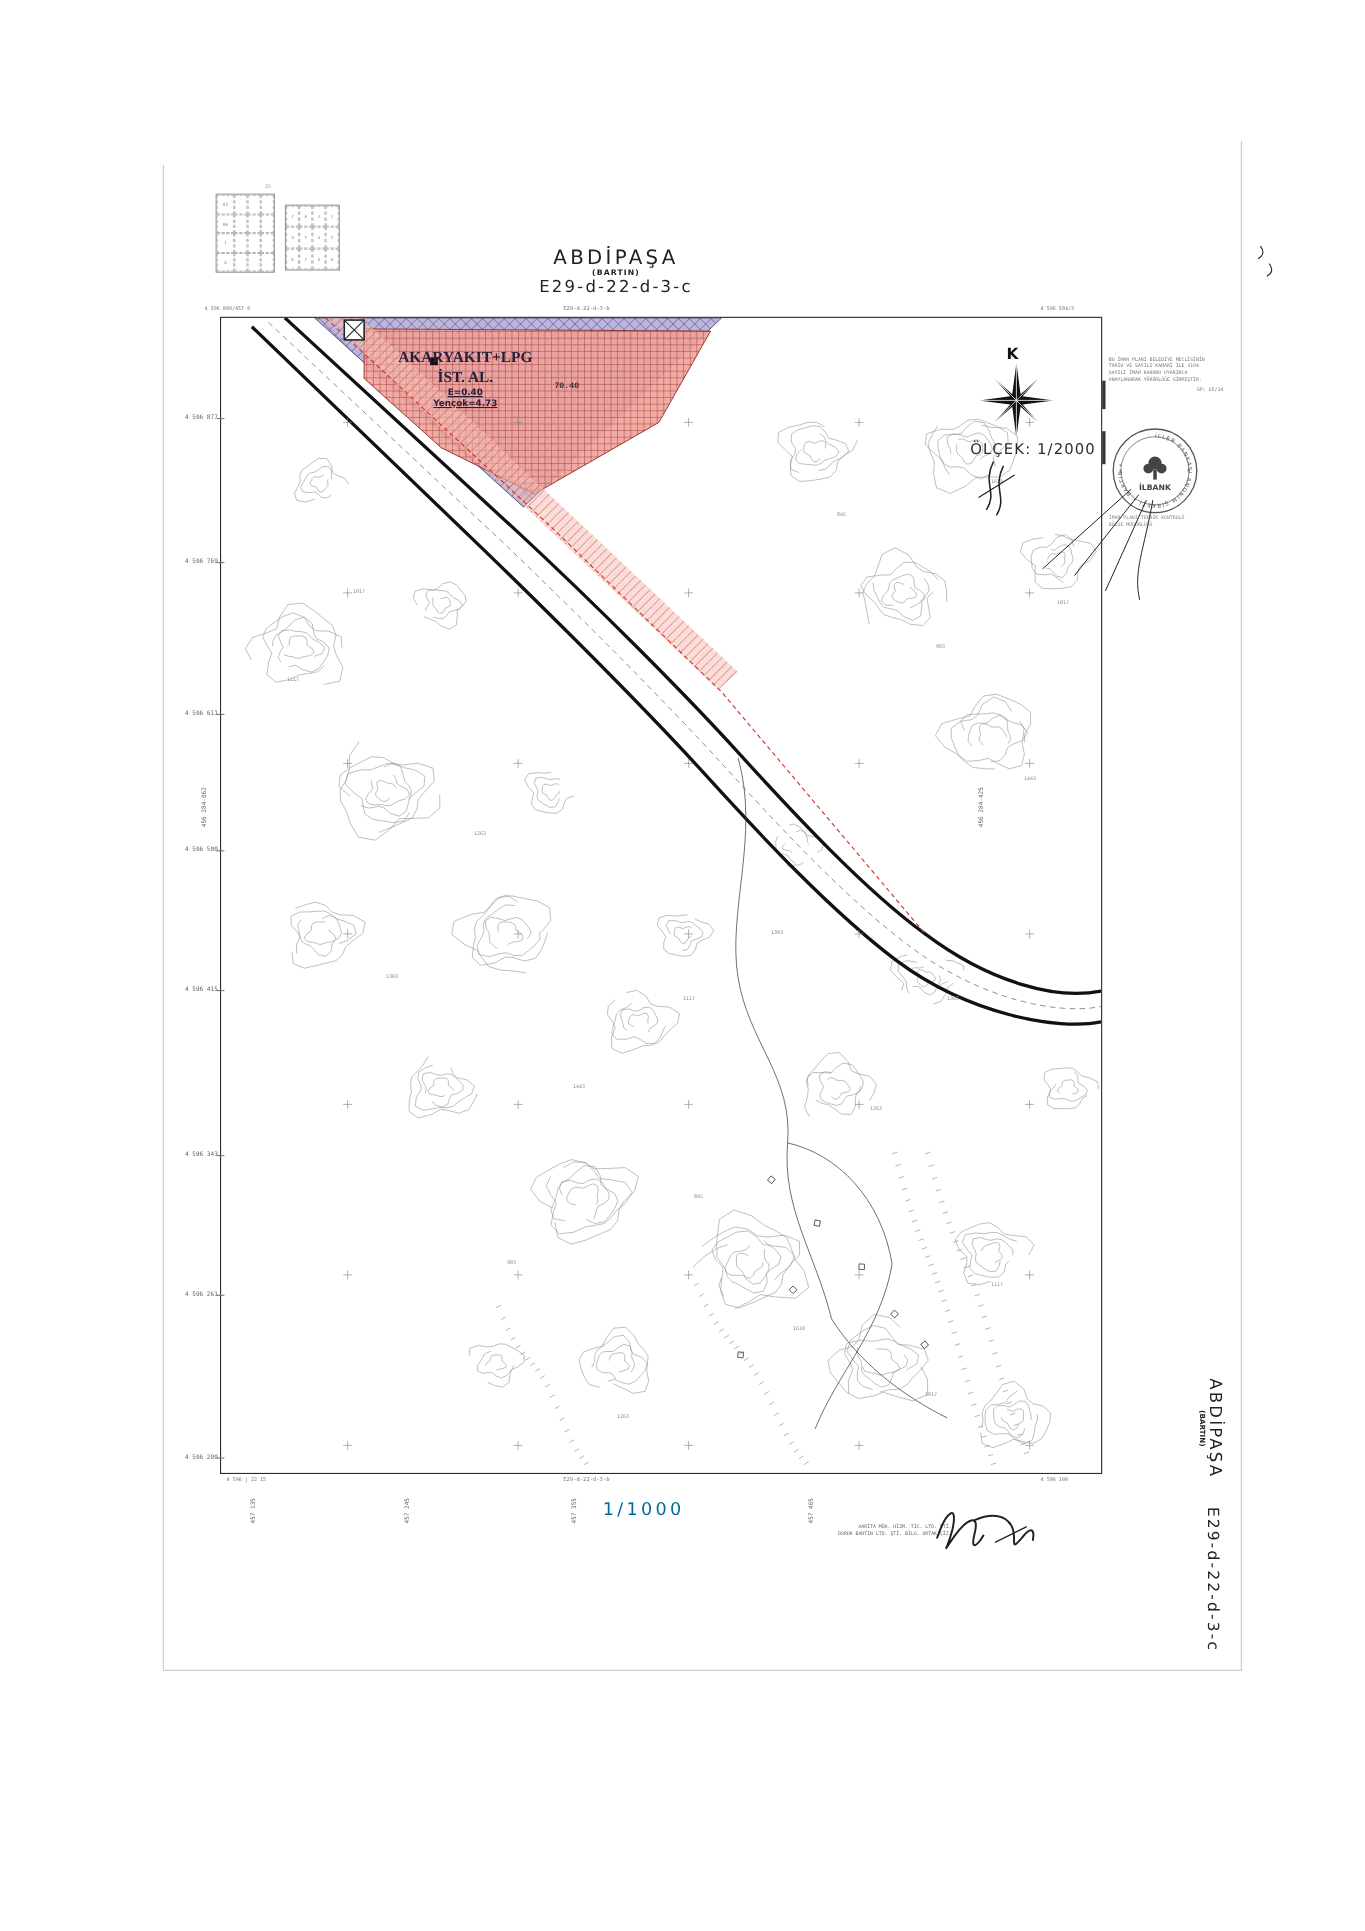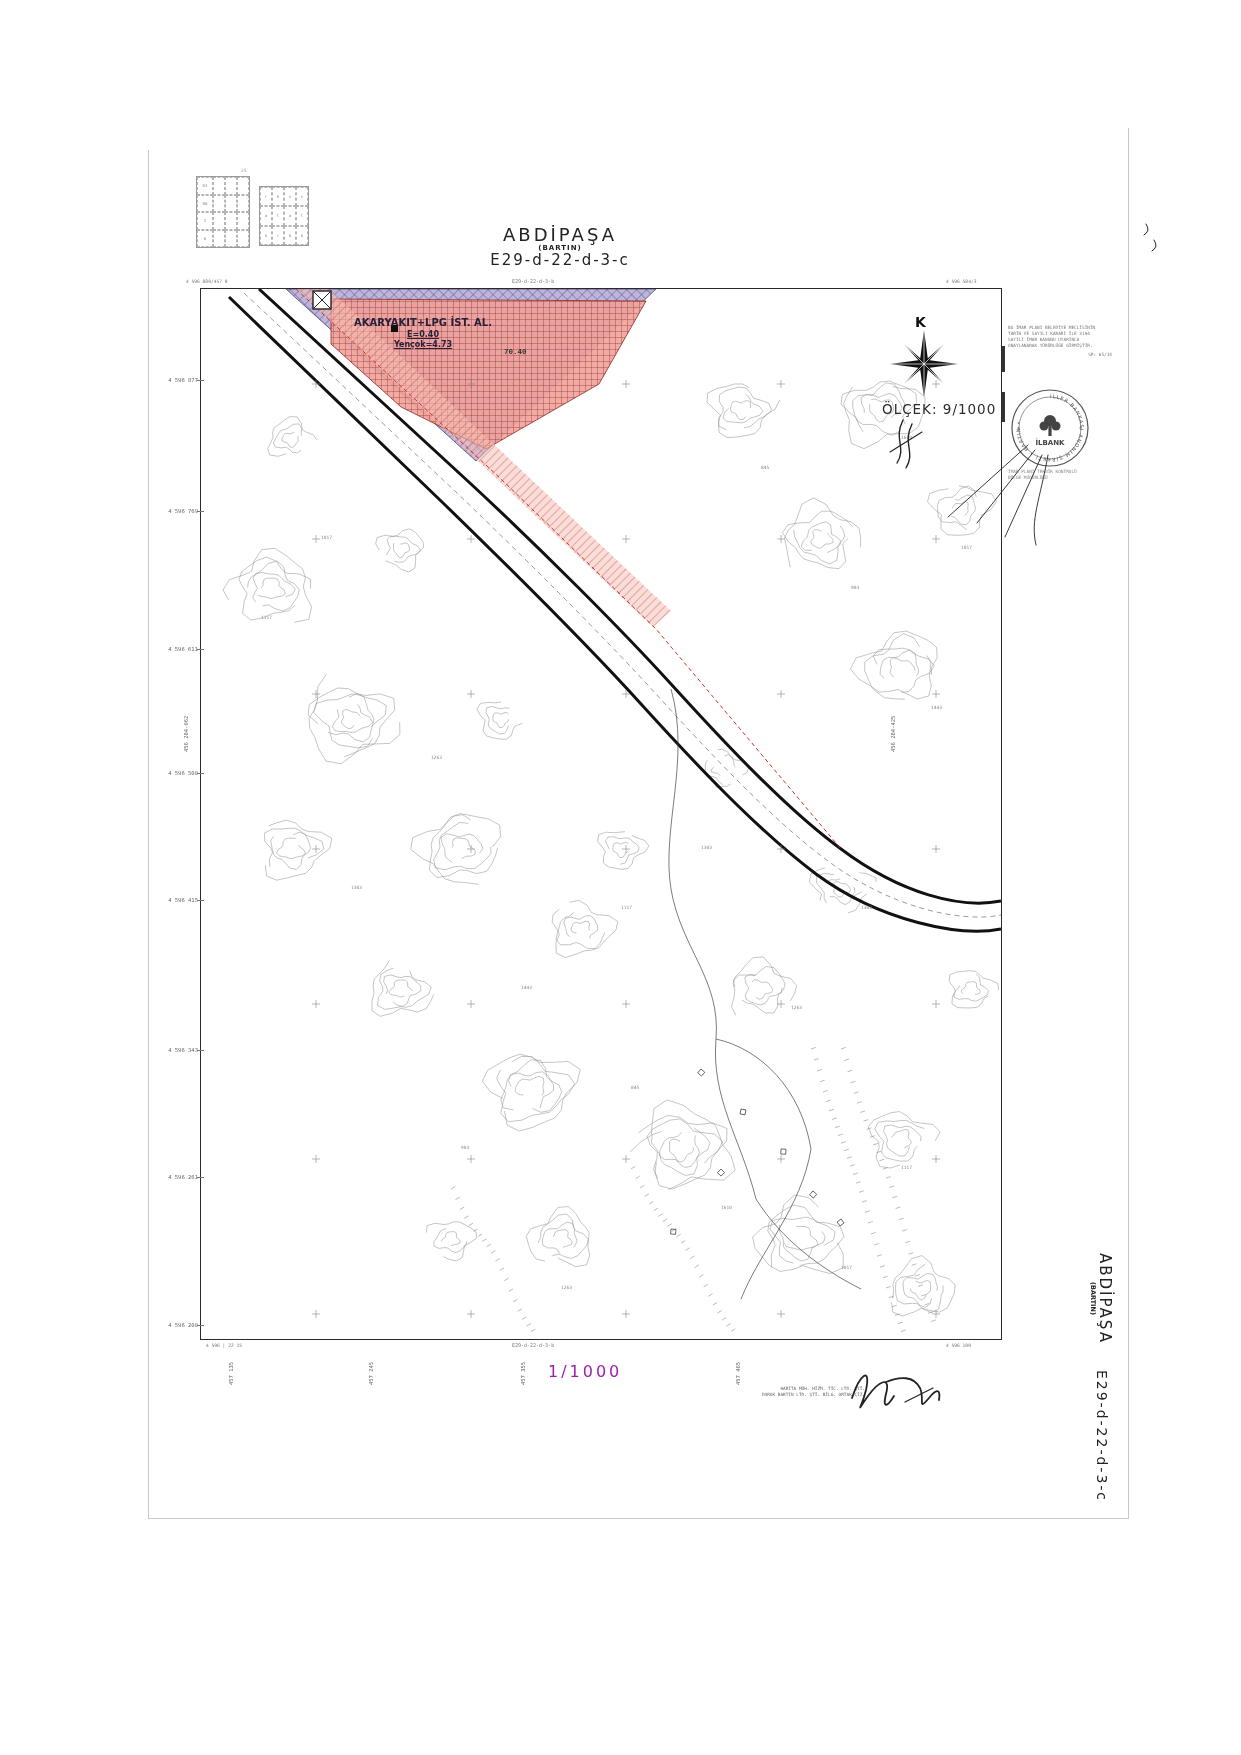--- a/index.html
+++ b/index.html
@@ -13,34 +13,34 @@
   .title-main{font-size:18px;letter-spacing:3px;font-weight:500;color:#222;}
   .title-region{font-size:7px;font-weight:700;letter-spacing:1px;color:#222;}
   .title-sheet{font-size:15px;letter-spacing:2px;color:#222;margin-top:1px;}
   
   .map-frame{left:200px;top:288px;width:800px;height:1050px;border:1px solid #2a2a2a;box-sizing:content-box;}
   .map-frame svg{position:absolute;left:0;top:0;}
   .tick-label{position:absolute;font-family:"DejaVu Sans Mono",monospace;font-size:5.5px;color:#666;white-space:nowrap;}
   .rot90ccw{transform:rotate(-90deg);transform-origin:left top;}
   
   .zone-text{left:348px;top:317px;width:150px;text-align:center;color:#26203a;font-weight:700;line-height:1.25;}
-  .zone-line1{font-size:10px;letter-spacing:0;}
+  .zone-line1{font-size:14px;letter-spacing:0;font-family:Liberation Serif, serif;}
   .zone-line2,.zone-line3{font-size:8px;text-decoration:underline;}
   .dim-label{left:504px;top:348px;font-size:7.5px;color:#333;font-weight:600;font-family:Liberation Mono, monospace;}
   
   .north-k{left:915px;top:314px;font-size:14px;font-weight:700;color:#111;}
   .scale-label{left:882px;top:401px;font-size:13.5px;letter-spacing:1px;color:#2b2b2b;}
   
   .approval{left:1008px;top:325px;width:104px;font-family:"DejaVu Sans Mono",monospace;
             font-size:4.4px;line-height:1.35;color:#777;}
   .approval-ref{text-align:right;margin-top:3px;}
   .stamp-note{left:1008px;top:469px;width:90px;font-family:"DejaVu Sans Mono",monospace;
               font-size:4.4px;line-height:1.35;color:#888;}
   
-  .footer-scale{left:548px;top:1362px;font-size:16px;letter-spacing:3px;color:#a21caf;}
+  .footer-scale{left:548px;top:1362px;font-size:16px;letter-spacing:3px;color:#0369a1;}
   .credits{left:700px;top:1386px;width:165px;text-align:right;font-family:"DejaVu Sans Mono",monospace;
            font-size:4.4px;line-height:1.4;color:#666;}
   
   .side-title{left:1112px;top:1253px;transform:rotate(90deg);transform-origin:0 0;
               display:flex;align-items:flex-start;gap:26px;white-space:nowrap;}
   .side-title .stack{text-align:center;line-height:1.05;}
   .side-title .st-main{font-size:15px;letter-spacing:2px;color:#222;}
   .side-title .st-region{font-size:6.5px;font-weight:700;color:#222;}
   .side-title .st-sheet{font-size:14px;letter-spacing:2px;color:#222;margin-top:2px;}
   
@@ -442,21 +442,21 @@
       <polygon points="36,70 40,40 36,36 32,40"></polygon>
       <polygon points="2,36 32,32 36,36 32,40"></polygon>
       <polygon points="70,36 40,32 36,36 40,40"></polygon>
       <polygon points="16,16 33,31 36,36 31,33"></polygon>
       <polygon points="56,16 39,31 36,36 41,33"></polygon>
       <polygon points="16,56 33,41 36,36 31,39"></polygon>
       <polygon points="56,56 39,41 36,36 41,39"></polygon>
     </g>
     <path d="M36,2 L36,70 M2,36 L70,36 M16,16 L56,56 M56,16 L16,56" stroke="#fff" stroke-width="0.7"></path>
   </svg>
-  <div class="abs scale-label">ÖLÇEK: 9/1000</div>
+  <div class="abs scale-label">ÖLÇEK: 1/2000</div>
 
   <div class="adj-sheet" style="left:512px;top:278px;">E29-d-22-d-3-b</div>
   <div class="adj-sheet" style="left:512px;top:1342px;">E29-d-22-d-3-b</div>
   <div class="corner-label" style="left:186px;top:279px;">4 596 880/457 0</div>
   <div class="corner-label" style="left:946px;top:279px;">4 596 584/3</div>
   <div class="corner-label" style="left:206px;top:1343px;">4 596 | 22 15</div>
   <div class="corner-label" style="left:946px;top:1343px;">4 596 100</div>
 
   <div id="left-ticks">
       <div class="tick-label" style="left: 156px; top: 377px; width: 42px; text-align: right;">4 596 877</div>

